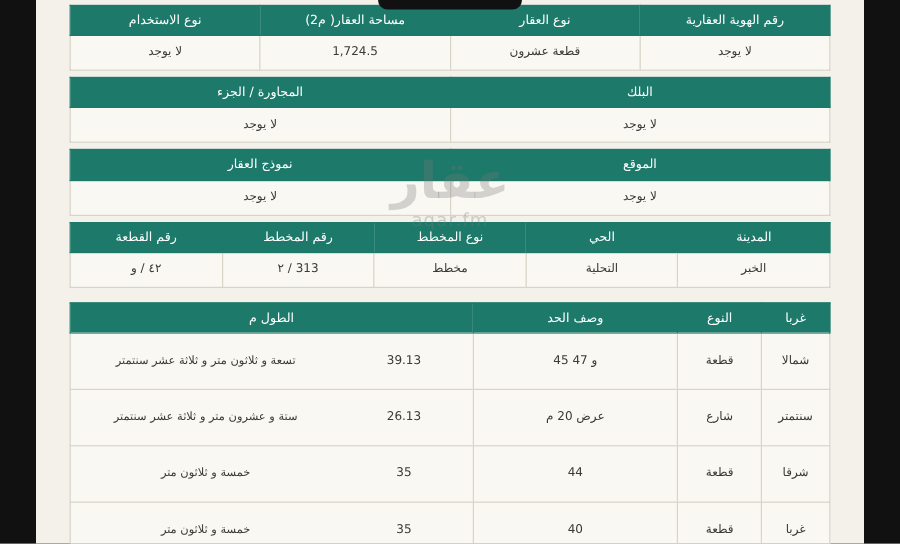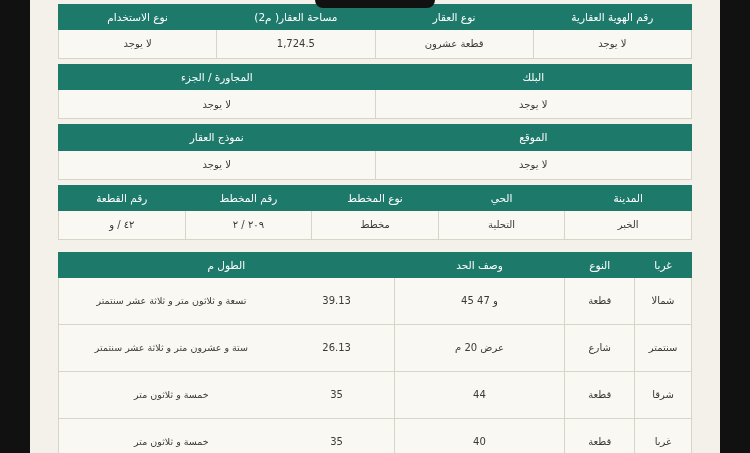--- a/index.html
+++ b/index.html
@@ -137,20 +137,24 @@
 </head>
 <body>
 
 <div class="page">
   <div class="gutter-left"></div>
   <div class="gutter-right"></div>
   <div class="notch"></div>
 
   <div class="sheet">
 
+    <div class="watermark">
+      <div class="wm-main">عقار</div>
+      <div class="wm-sub">aqar.fm</div>
+    </div>
 
     <table class="block">
       <tbody>
           <tr class="hdr">
         <th>رقم الهوية العقارية</th>
         <th>نوع العقار</th>
         <th>مساحة العقار( م2)</th>
         <th>نوع الاستخدام</th>
       </tr>
       <tr class="val-row">
@@ -200,21 +204,21 @@
         <th>المدينة</th>
         <th>الحي</th>
         <th>نوع المخطط</th>
         <th>رقم المخطط</th>
         <th>رقم القطعة</th>
       </tr>
       <tr class="val-row">
         <td>الخبر</td>
         <td>التحلية</td>
         <td>مخطط</td>
-        <td>٢٠٩ / ٢</td>
+        <td>313 / ٢</td>
         <td>٤٢ / و</td>
       </tr>
     </tbody>
       </table>
 
     <div class="gap-lg"></div>
 
     <table class="bounds-table">
       <colgroup>
         <col style="width:9%">

